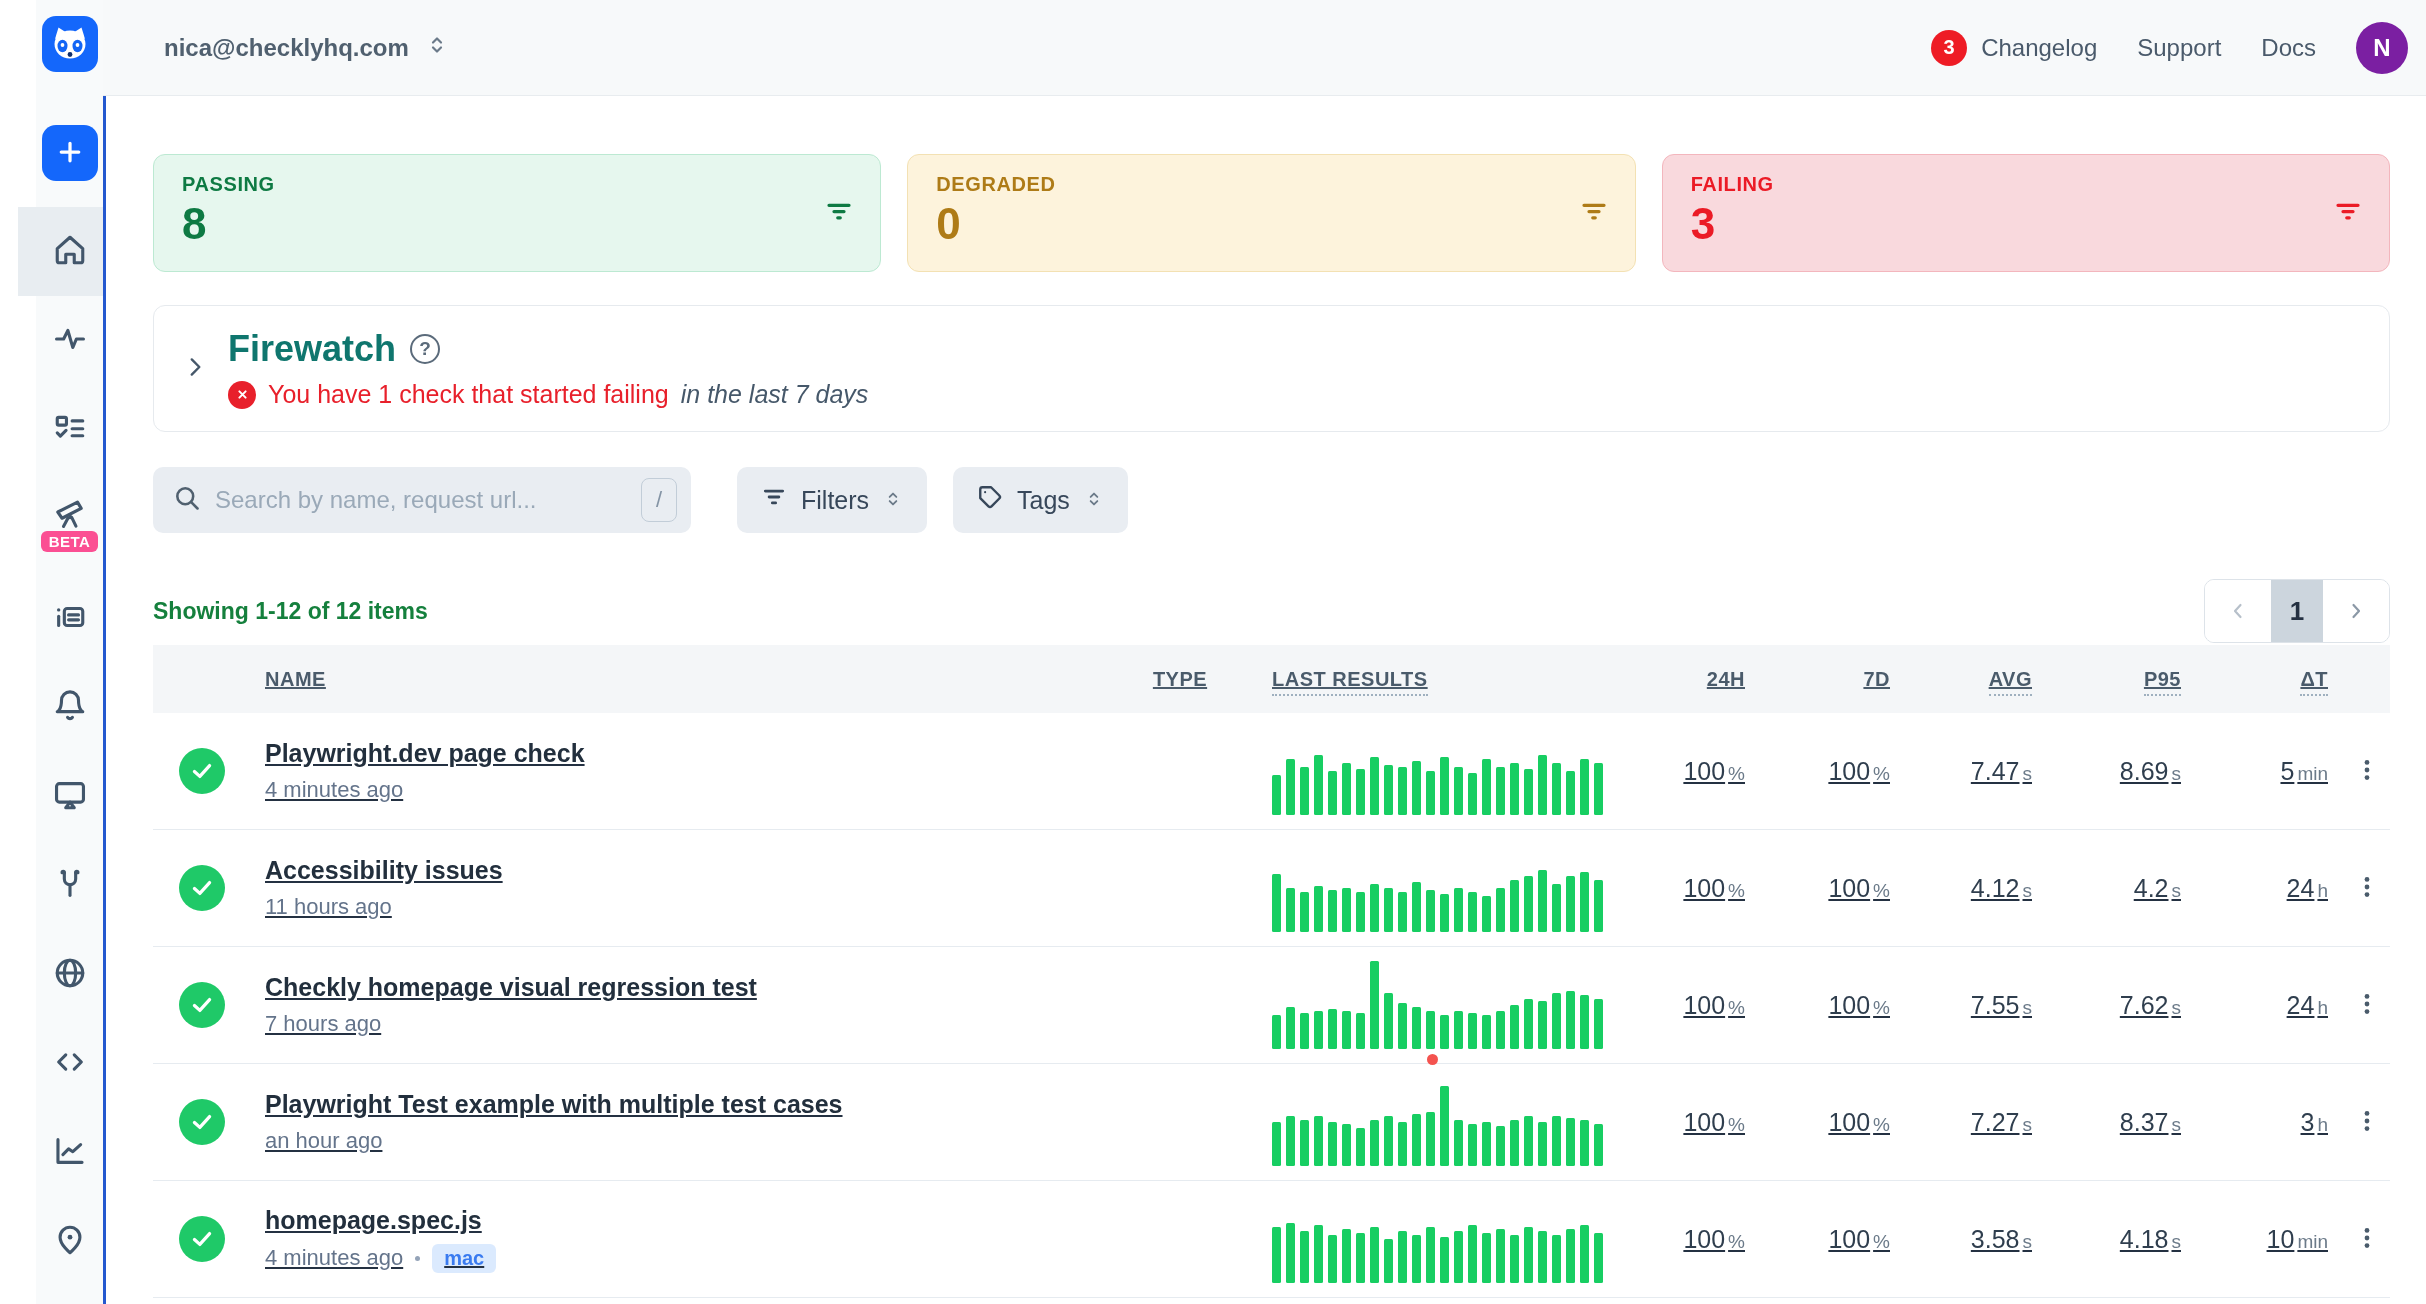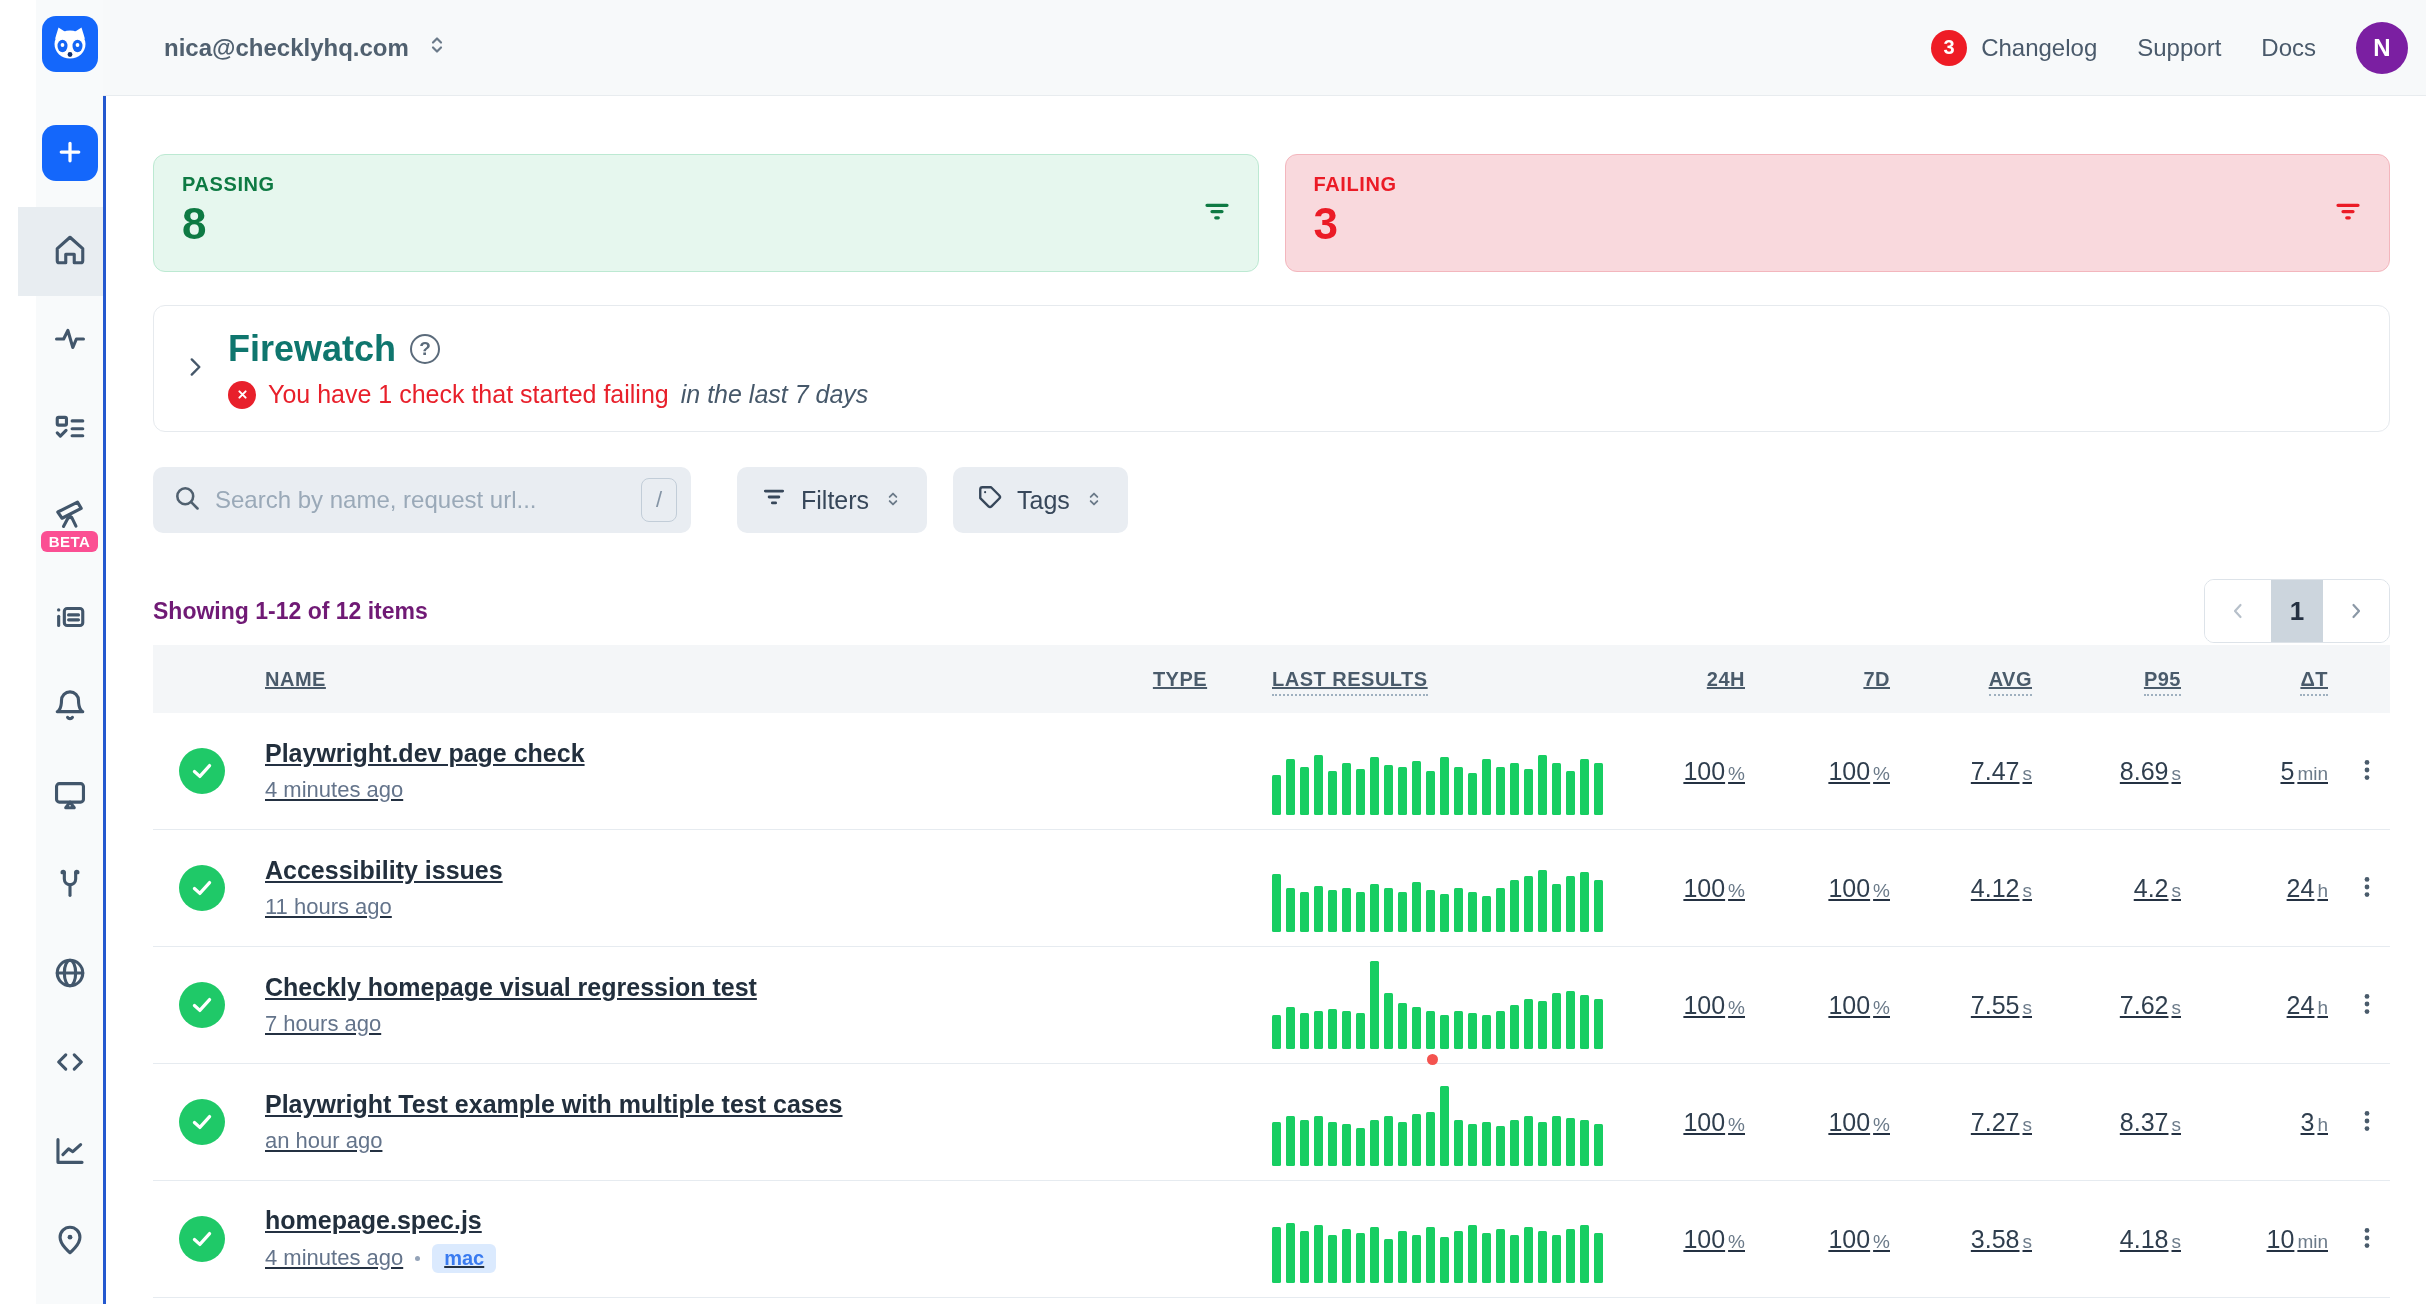--- a/index.html
+++ b/index.html
@@ -52,21 +52,21 @@
   .fw-rest { color:#46586a;font-style:italic; }
 
   .toolbar { margin-top:35px; display:flex; gap:26px; }
   .search { width:538px; height:66px; background:#e9edf2; border-radius:10px; display:flex; align-items:center; padding:0 14px 0 20px; gap:14px; margin-right:20px; }
   .search input { flex:1; border:none; background:transparent; font-size:24px; color:#37475a; outline:none; min-width:0; font-family:inherit; }
   .search input::placeholder { color:#9aa9b8; }
   .kbd { width:36px; height:44px; border:1.5px solid #c2cdd8; border-radius:8px; color:#8494a5; font-size:22px; display:flex; align-items:center; justify-content:center; }
   .tbtn { height:66px; background:#e9edf2; border:none; border-radius:10px; display:flex; align-items:center; gap:14px; padding:0 24px; font-size:25px; color:#37475a; cursor:pointer; font-family:inherit; }
 
   .meta { margin-top:46px; display:flex; justify-content:space-between; align-items:center; }
-  .showing { font-size:23px; font-weight:700; color:#701a75; }
+  .showing { font-size:23px; font-weight:700; color:#15803d; }
   .pager { display:flex; border:1.5px solid #dde3e9; border-radius:10px; overflow:hidden; height:64px; }
   .pg-btn { width:66px; display:flex; align-items:center; justify-content:center; background:#fff; border:none; cursor:pointer; }
   .pg-page { width:52px; background:#ccd5dd; display:flex; align-items:center; justify-content:center; font-size:26px; font-weight:700; color:#243142; cursor:pointer; }
 
   
   .table { margin-top:2px; }
   .grid { display:grid; grid-template-columns:112px 1fr 120px 400px 105px 145px 142px 149px 147px 62px; align-items:center;text-decoration:underline; }
   .thead { background:#f4f6f8; height:68px; font-size:20px; font-weight:700; color:#4a5b6b; letter-spacing:.5px; }
   .th-center { text-align:center; }
   .th-right { text-align:right; }
@@ -230,20 +230,29 @@
   <div class="card" style="background: rgb(230, 247, 238); border-color: rgb(188, 233, 210); color: rgb(14, 122, 67);">
     <div class="card-label">PASSING</div>
     <div class="card-count">8</div>
     <button class="card-filter">
       <svg width="30" height="30" viewBox="0 0 24 24">
             <path d="M4 7h16M8 12h8M11 17h2"></path>
           </svg>
     </button>
   </div>
 
+  <div class="card" style="background: rgb(253, 243, 220); border-color: rgb(243, 225, 179); color: rgb(174, 123, 23);">
+    <div class="card-label">DEGRADED</div>
+    <div class="card-count">0</div>
+    <button class="card-filter">
+      <svg width="30" height="30" viewBox="0 0 24 24">
+            <path d="M4 7h16M8 12h8M11 17h2"></path>
+          </svg>
+    </button>
+  </div>
 
   <div class="card" style="background: rgb(249, 217, 221); border-color: rgb(243, 182, 189); color: rgb(235, 27, 38);">
     <div class="card-label">FAILING</div>
     <div class="card-count">3</div>
     <button class="card-filter">
       <svg width="30" height="30" viewBox="0 0 24 24">
             <path d="M4 7h16M8 12h8M11 17h2"></path>
           </svg>
     </button>
   </div>

